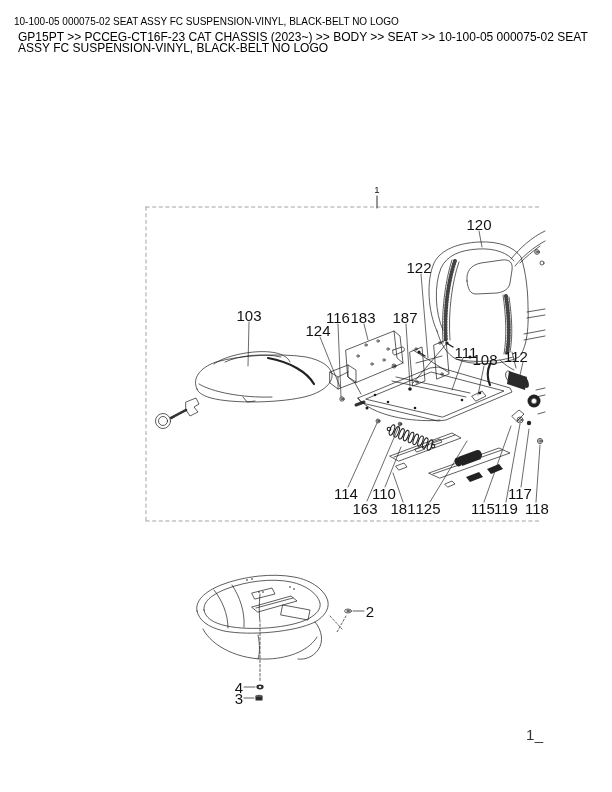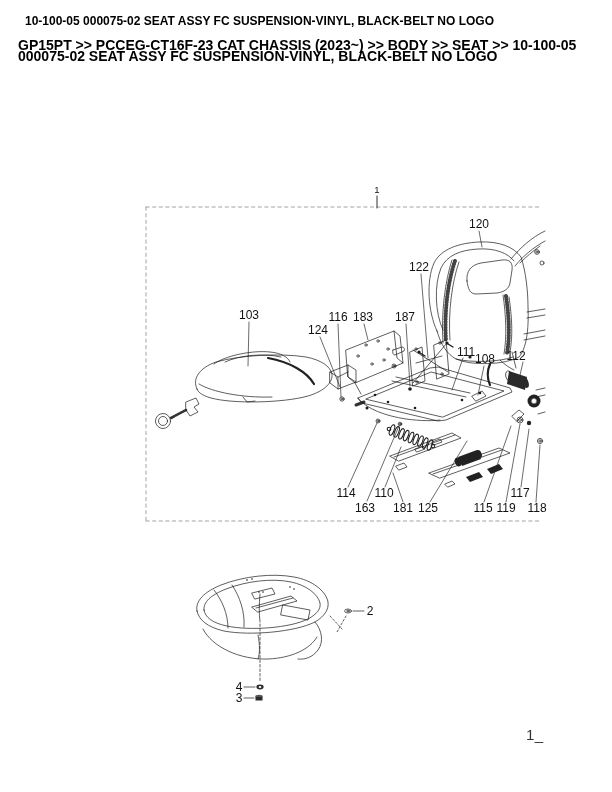--- a/index.html
+++ b/index.html
@@ -1,31 +1,31 @@
 <!DOCTYPE html>
 <html><head>
 <meta charset="utf-8">
 <style>
   * { margin:0; padding:0; box-sizing:border-box; }
   html,body { width:612px; height:792px; background:#fff; }
   body { position:relative; overflow:hidden; font-family:"Liberation Sans", sans-serif; }
   .page { position:absolute; inset:0; background:#fff; }
   .doc-title {
-    position:absolute; left:25px; top:16px; width:578px;
-    font-size:12px; font-weight:bold; color:#000; line-height:11px;
+    position:absolute; left:14px; top:16px; width:578px;
+    font-size:10px; font-weight:normal; color:#000; line-height:11px;
     white-space:nowrap;
   }
   .breadcrumb {
-    position:absolute; left:18px; top:40px; width:578px;
-    font-size:14px; font-weight:bold; color:#000; line-height:11px;
+    position:absolute; left:18px; top:32px; width:578px;
+    font-size:12px; font-weight:normal; color:#000; line-height:11px;
   }
   svg.art { position:absolute; left:0; top:0; }
   .pl {
     position:absolute; transform:translate(-50%,-50%);
-    font-size:12px; color:#111; white-space:nowrap; line-height:1;
+    font-size:15px; color:#111; white-space:nowrap; line-height:1;
   }
   .assembly-label { font-size:9.5px; color:#111; }
   .page-num {
     position:absolute; left:526px; top:726px;
     font-size:15px; color:#333; letter-spacing:0.5px;
   }
 </style>
 </head>
 <body>
 

